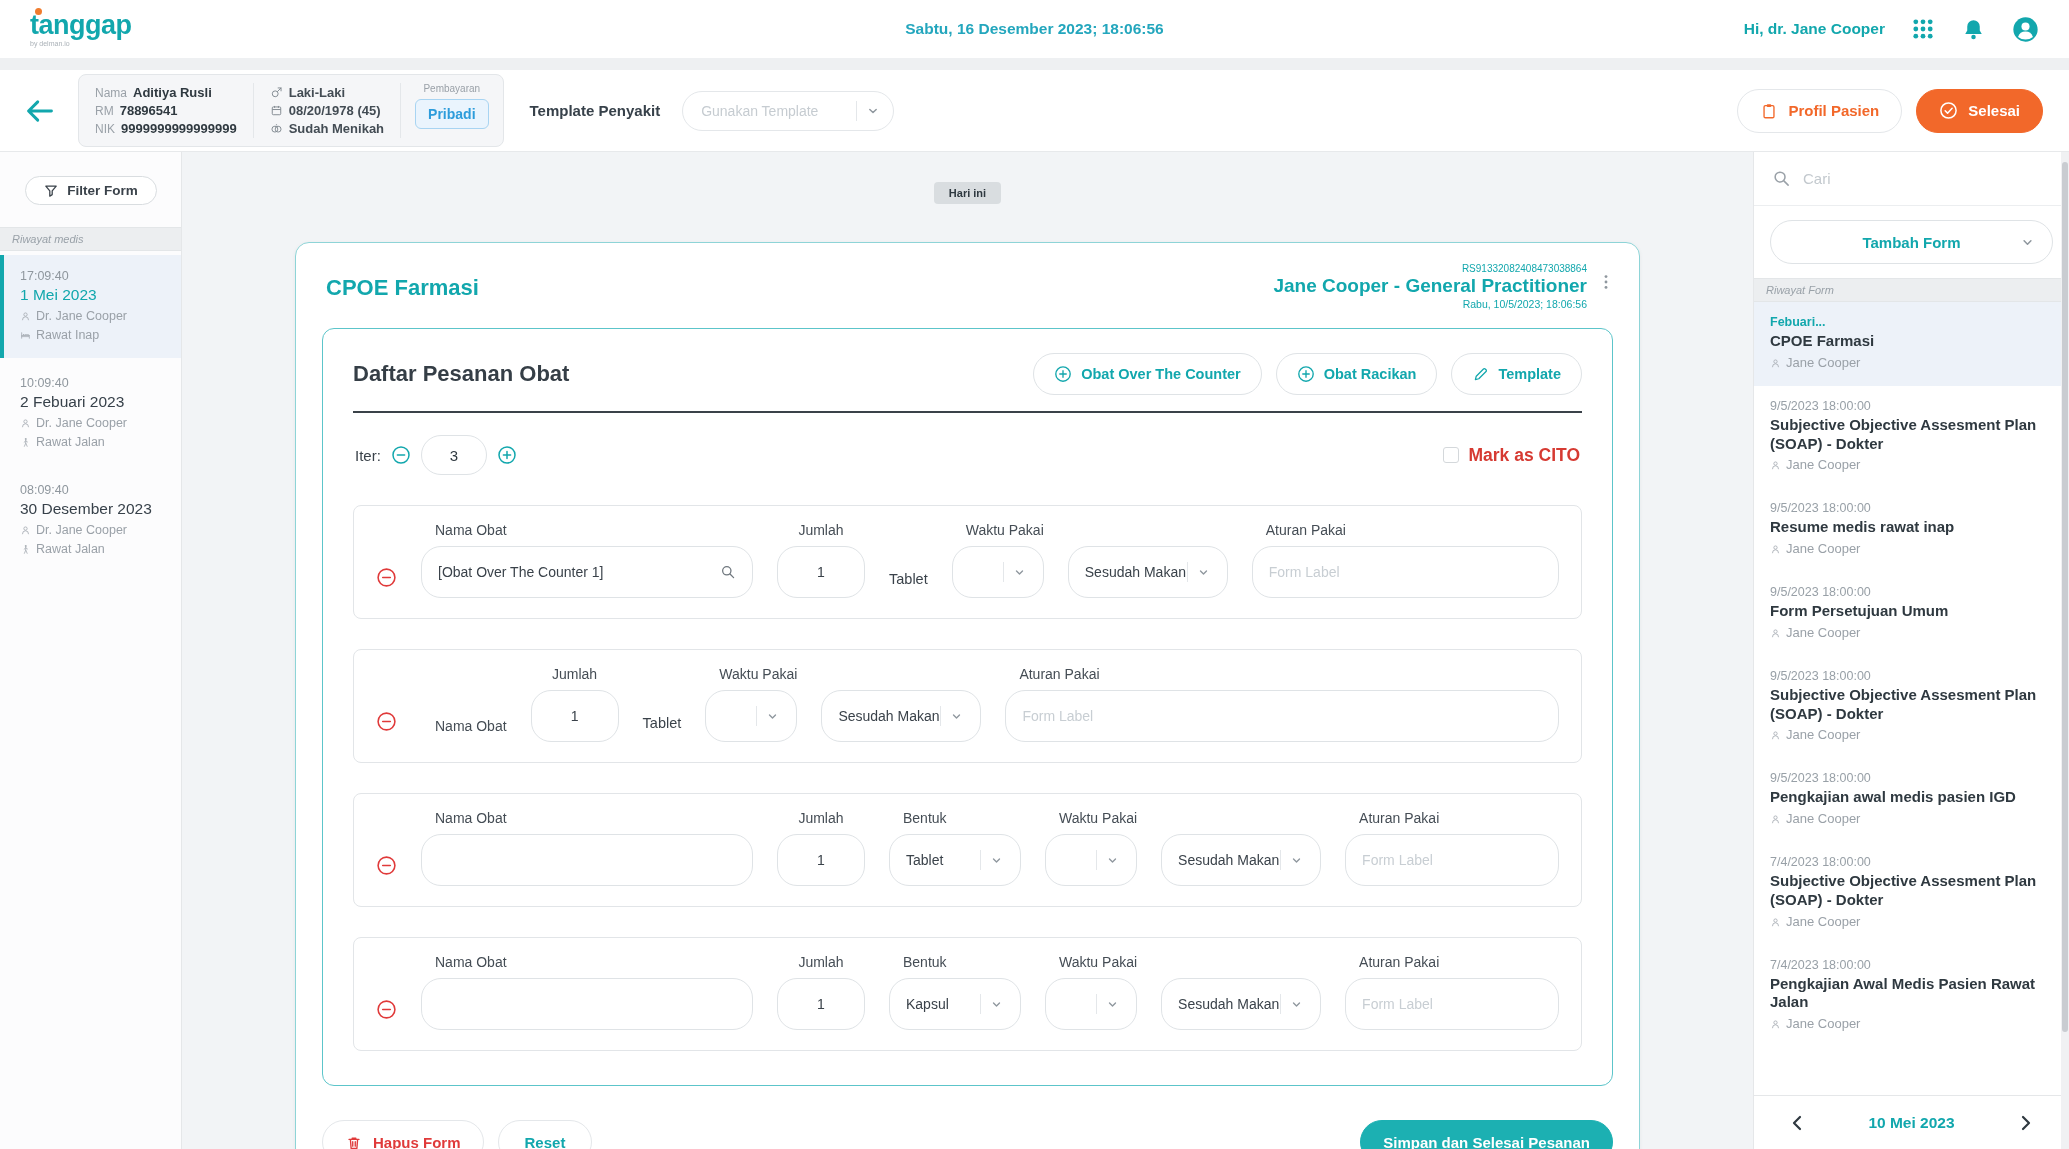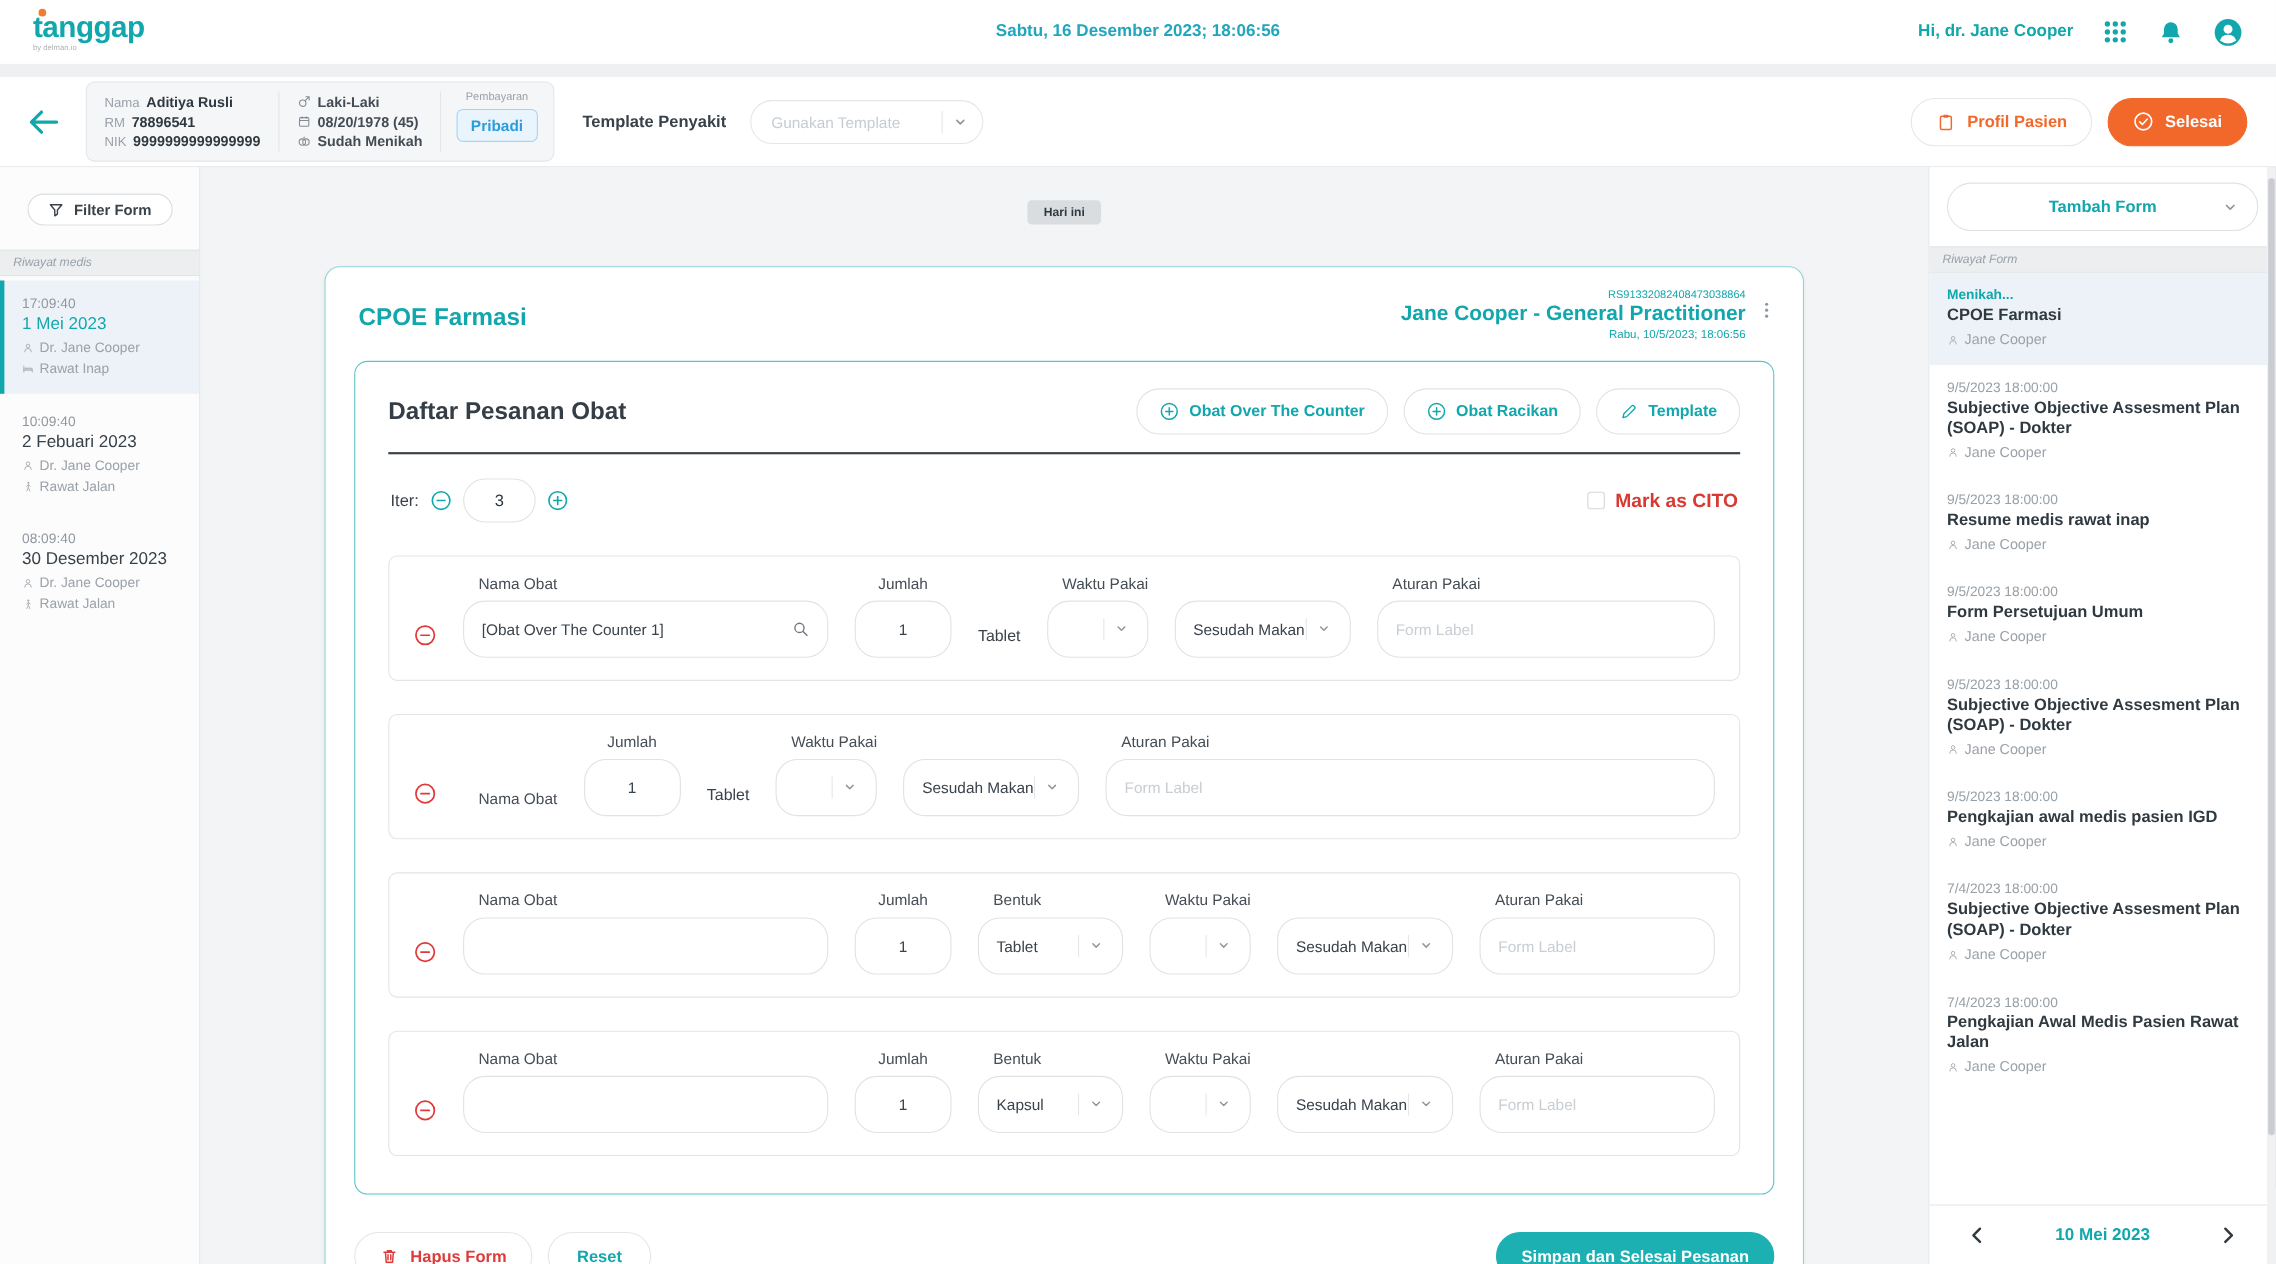--- a/index.html
+++ b/index.html
@@ -691,31 +691,37 @@
           <span>Reset</span>
         </button>
         <button class="btn btn-simpan">
           <span>Simpan dan Selesai Pesanan</span>
         </button>
       </div>
     </section>
   </main>
 
   <aside class="rsb">
+    <div class="search-row">
+      <span><svg class="ic" width="19" height="19">
+            <use href="#i-search"></use>
+          </svg></span>
+      <input placeholder="Cari" style="">
+    </div>
     <button class="add-form">
       <span>Tambah Form</span>
       <span class="chev"><svg class="ic" width="17" height="17">
             <use href="#i-chev"></use>
           </svg></span>
     </button>
     <div class="strip">Riwayat Form</div>
 
     <div class="form-list">
       <div class="form-item active">
-        <div class="f-time">Menikah...</div>
+        <div class="f-time">Febuari...</div>
         <div class="f-title">CPOE Farmasi</div>
         <div class="f-author">
             <span><svg class="ic" width="11" height="11">
                 <use href="#i-person"></use>
               </svg></span>
             <span>Jane Cooper</span>
           </div>
       </div>
       <div class="form-item">
         <div class="f-time">9/5/2023 18:00:00</div>

